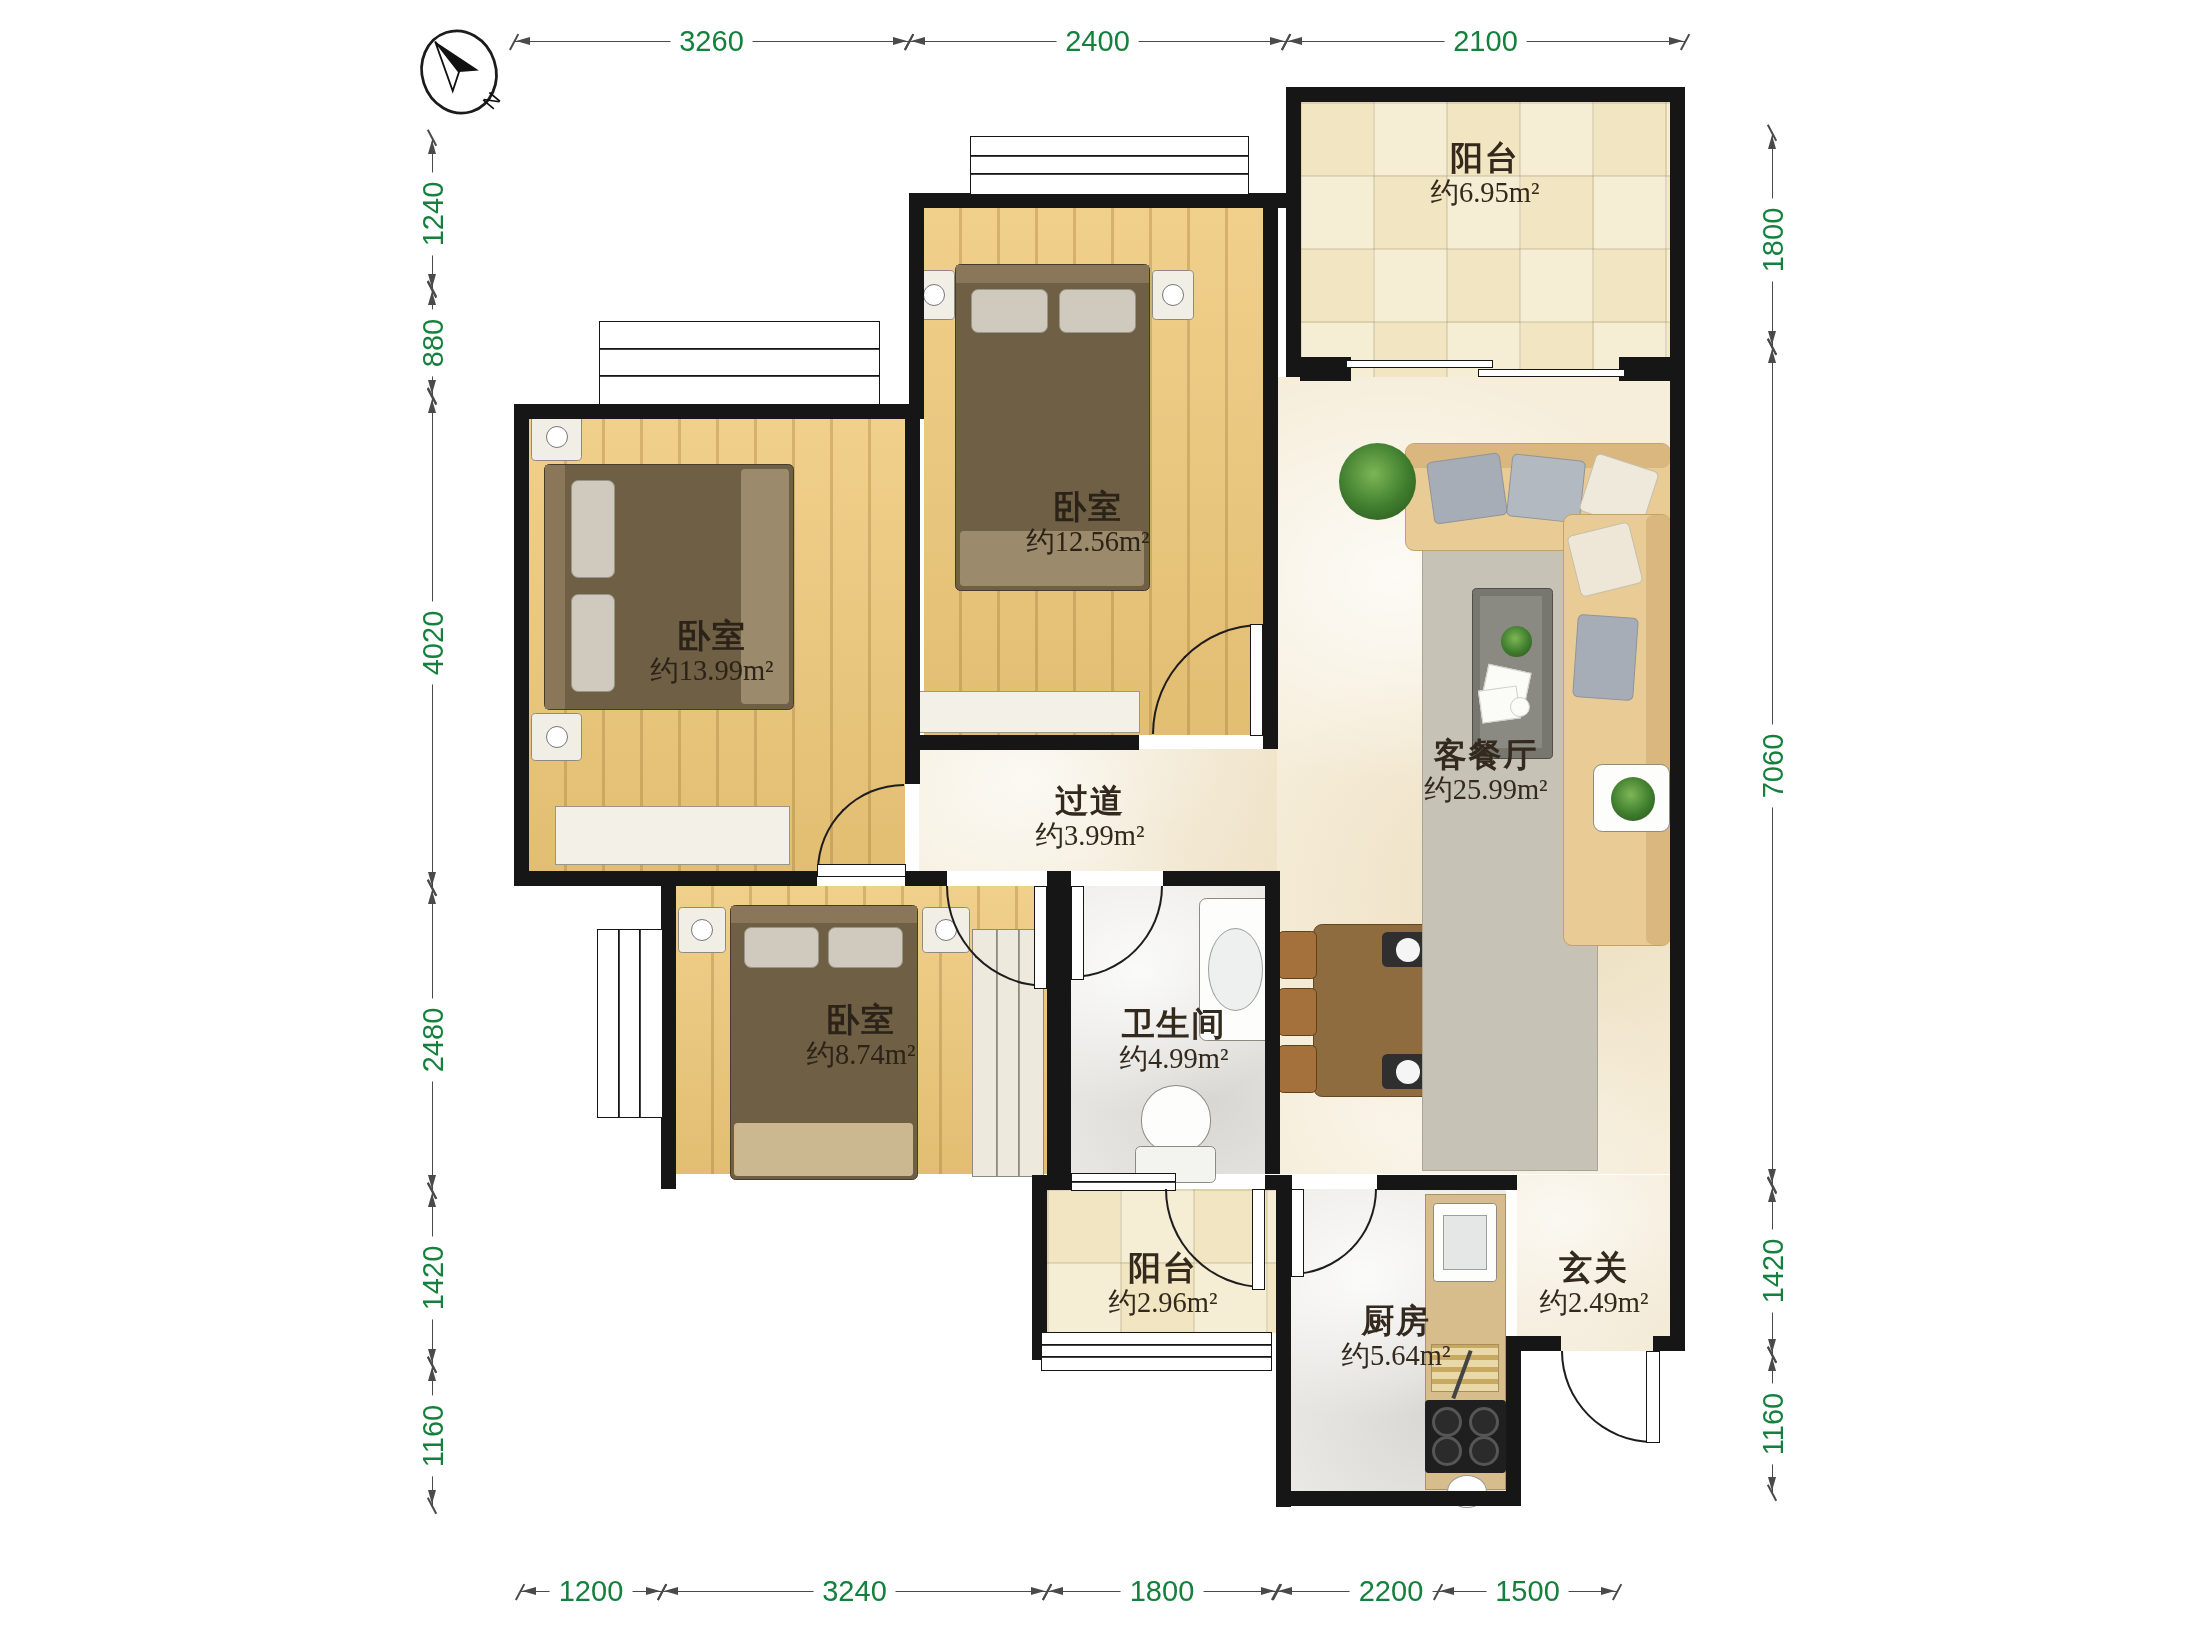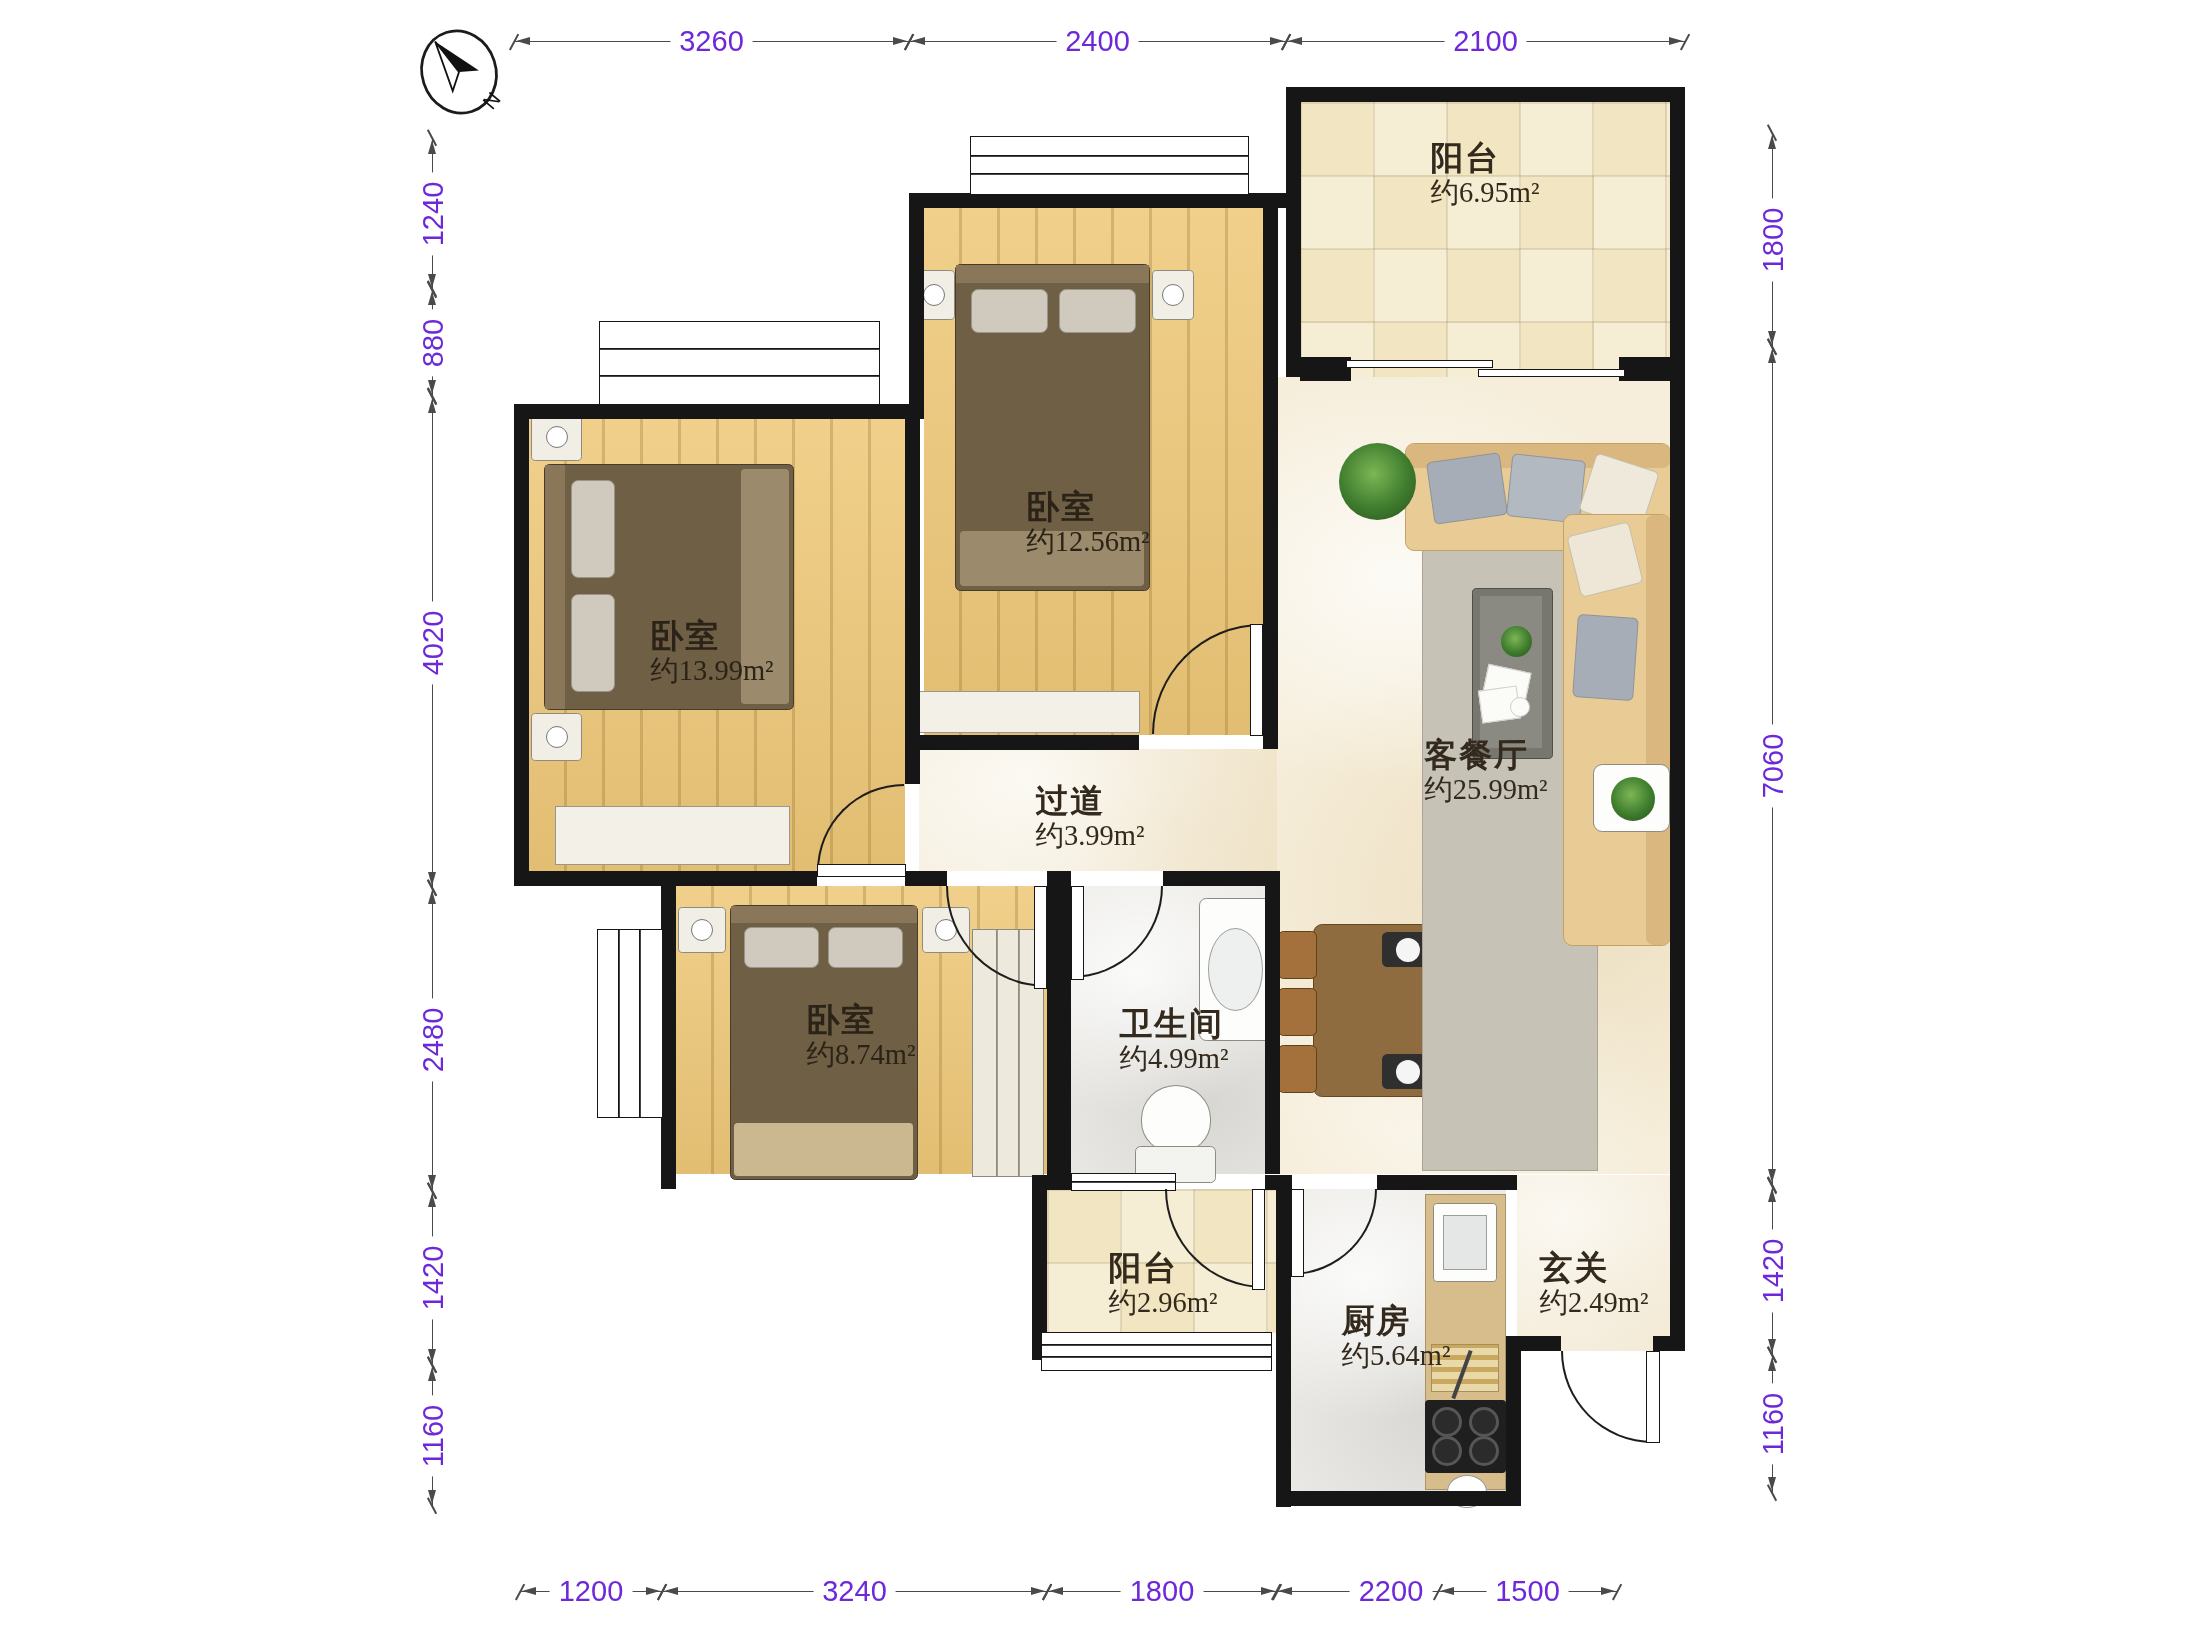--- a/index.html
+++ b/index.html
@@ -64,26 +64,26 @@
   .tray{position:absolute;background:#2f2f2f;border-radius:5.5px;}
   .tray::after{content:"";position:absolute;left:50%;top:50%;width:24px;height:24px;background:#f5f5f5;
     border-radius:50%;transform:translate(-50%,-50%);}
   .chair{position:absolute;background:#a4713c;border:1.8px solid #5f4218;border-radius:5.5px;}
   .white-box{background:#fdfdfb;border:1.8px solid #8d8a80;border-radius:3.7px;}
   .counter{background:#d7bd8b;border:1.8px solid #ab9264;}
   .stove{background:#1f1f1f;border-radius:3.7px;}
   .burner{position:absolute;width:24px;height:24px;border:3.7px solid #565656;border-radius:50%;background:#2b2b2b;}
   .paper{position:absolute;background:#fbfbf8;border:0.9px solid #cfcfc8;}
   
-  .rlabel{position:absolute;transform:translate(-50%,-50%);text-align:left;color:#33291c;z-index:40;
+  .rlabel{position:absolute;transform:translate(-50%,-50%);text-align:center;color:#33291c;z-index:40;
     white-space:nowrap;line-height:1.12;}
   .rname{font-size:33px;font-weight:bold;letter-spacing:1.8px;}
   .rarea{font-size:28.5px;font-family:"Liberation Serif","DejaVu Serif",serif;}
   
-  .dim{position:absolute;z-index:50;color:#6d28d9;}
+  .dim{position:absolute;z-index:50;color:#15803d;}
   .dim.h{border-top:1.8px solid #4a4a4a;height:0;}
   .dim.v{border-left:1.8px solid #4a4a4a;width:0;}
   .dim .tick{position:absolute;width:1.8px;height:18.4px;background:#4a4a4a;}
   .dim.h .tick{top:-9.2px;transform:rotate(28deg);}
   .dim.h .tick.t1{left:-0.9px;}  .dim.h .tick.t2{right:-0.9px;}
   .dim.v .tick{left:-10px;width:18.4px;height:1.8px;transform:rotate(62deg);}
   .dim.v .tick.t1{top:-0.9px;}  .dim.v .tick.t2{bottom:-0.9px;}
   .dim.h::before{content:"";position:absolute;left:1.8px;top:-5.5px;border-right:14.7px solid #4a4a4a;
     border-top:4.6px solid transparent;border-bottom:4.6px solid transparent;}
   .dim.h::after{content:"";position:absolute;right:1.8px;top:-5.5px;border-left:14.7px solid #4a4a4a;

